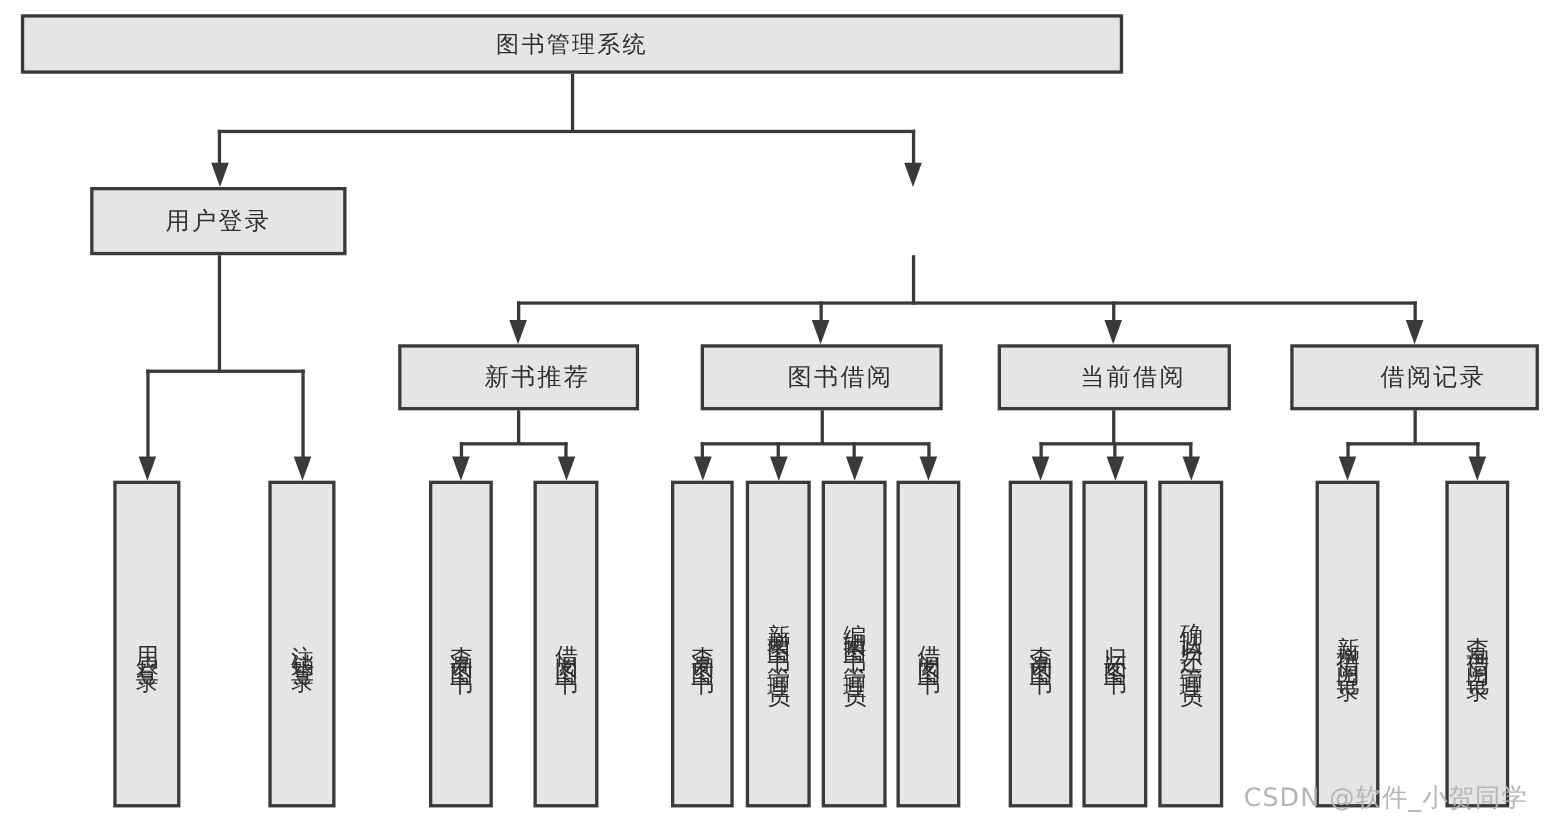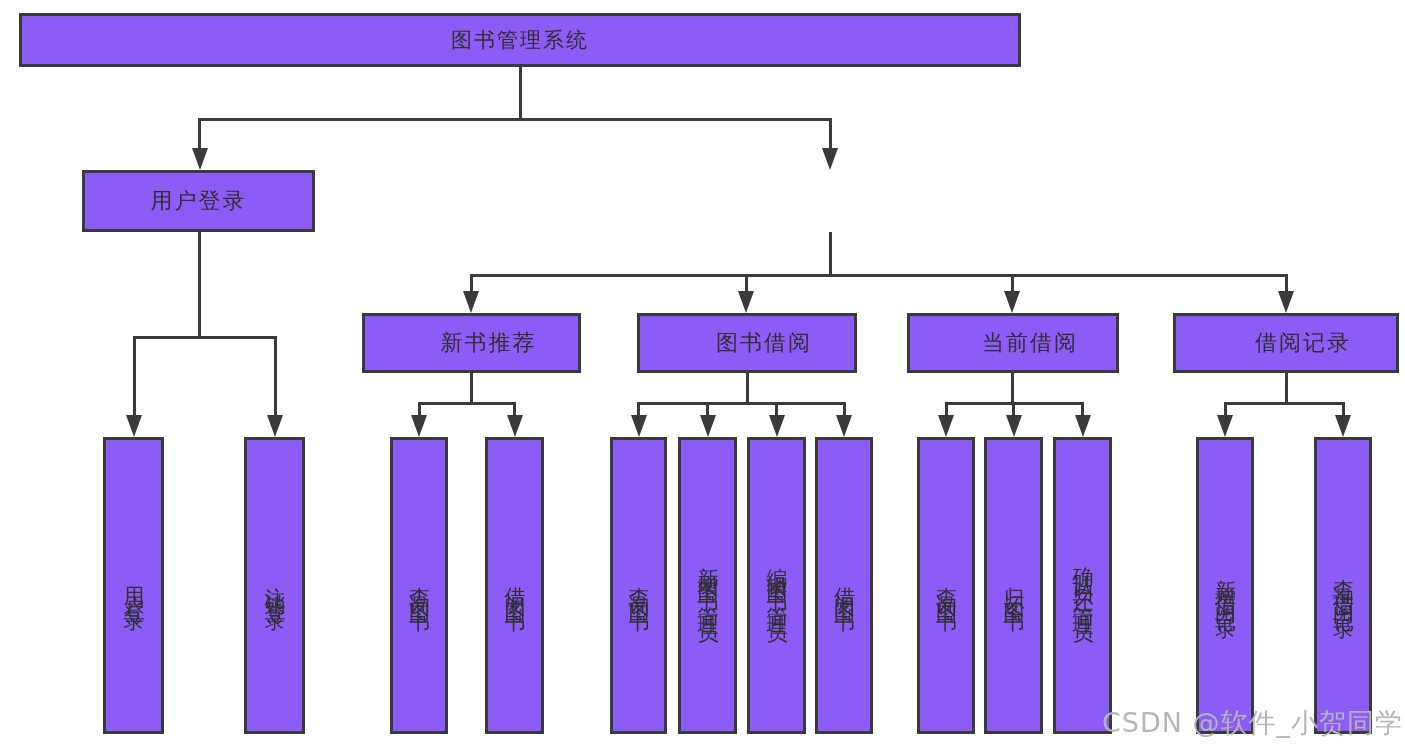--- a/index.html
+++ b/index.html
@@ -6,21 +6,21 @@
     --line:#3a3a3a;
     --text:#2f2f2f;
     --watermark:#b5b5b5;
     --bg:#ffffff;
   }
   html,body{margin:0;padding:0;background:var(--bg);}
   body{font-family:"DejaVu Sans","Liberation Sans",sans-serif;color:var(--text);}
   #canvas{position:relative;width:1405px;height:747px;background:var(--bg);overflow:hidden;}
 
   .node{
-    position:absolute;background:#8b5cf6;border:3px solid var(--line);
+    position:absolute;background:#e5e5e5;border:3px solid var(--line);
     box-sizing:border-box;display:flex;align-items:center;justify-content:center;
     text-align:right;
   }
   .h-node{font-size:22px;letter-spacing:2px;white-space:nowrap;}
   .root-node{left:19px;top:13px;width:1002px;height:54px;font-size:21px;}
   .lvl2{top:170px;height:62px;}
   .lvl3{top:313px;height:60px;padding-left:34px;}
   .leaf{
     top:437px;height:297px;
     writing-mode:vertical-rl;text-orientation:mixed;
@@ -28,22 +28,22 @@
   }
 
   .vl{position:absolute;width:3px;background:var(--line);}
   .hl{position:absolute;height:3px;background:var(--line);}
   .ah{
     position:absolute;width:0;height:0;
     border-left:8px solid transparent;border-right:8px solid transparent;
     border-top:22px solid var(--line);
   }
   .watermark{
-    position:absolute;right:2px;bottom:6px;
-    font-size:27px;letter-spacing:1px;color:var(--watermark);white-space:nowrap;margin-top:27px;
+    position:absolute;right:16px;bottom:6px;
+    font-size:23px;letter-spacing:1px;color:var(--watermark);white-space:nowrap;margin-top:27px;
   }
 </style>
 </head>
 <body>
 
 <div id="canvas">
 
   <div class="node h-node root-node">图书管理系统</div>
 
   <div class="vl" style="left:518.5px;top:67px;height:53px;"></div>

